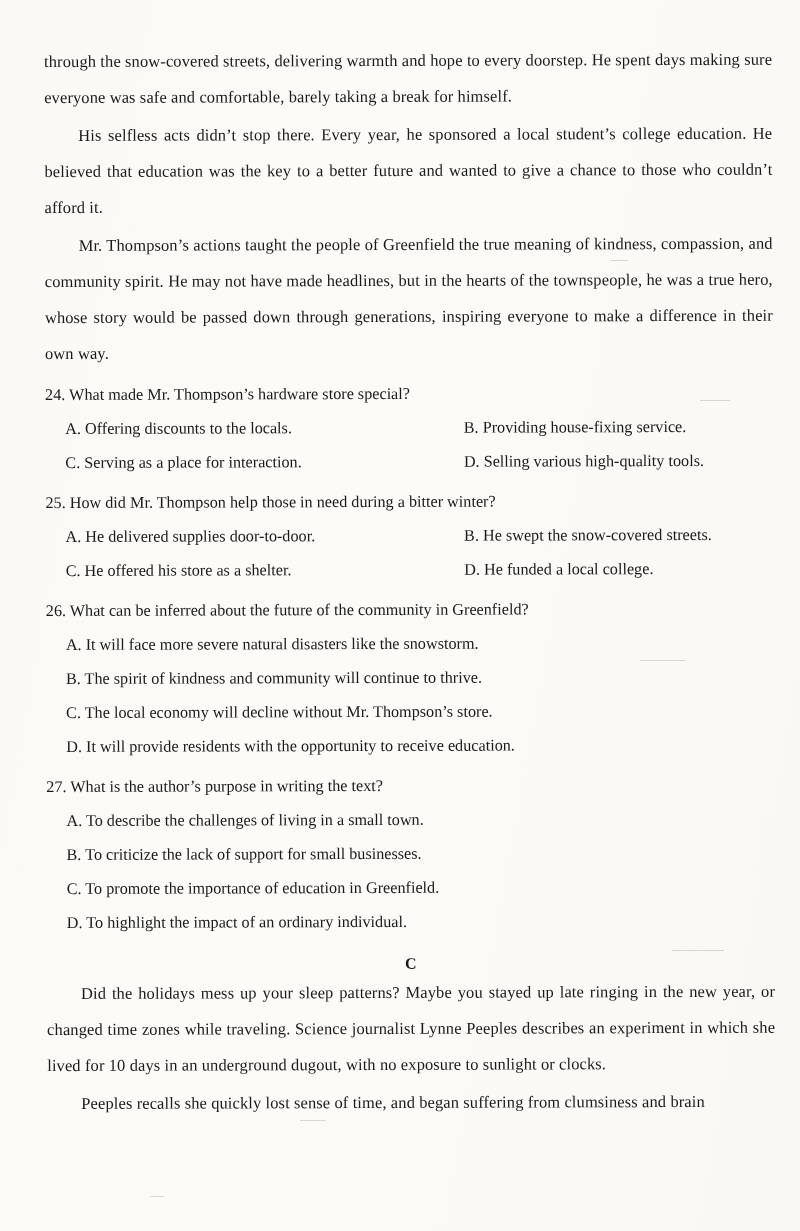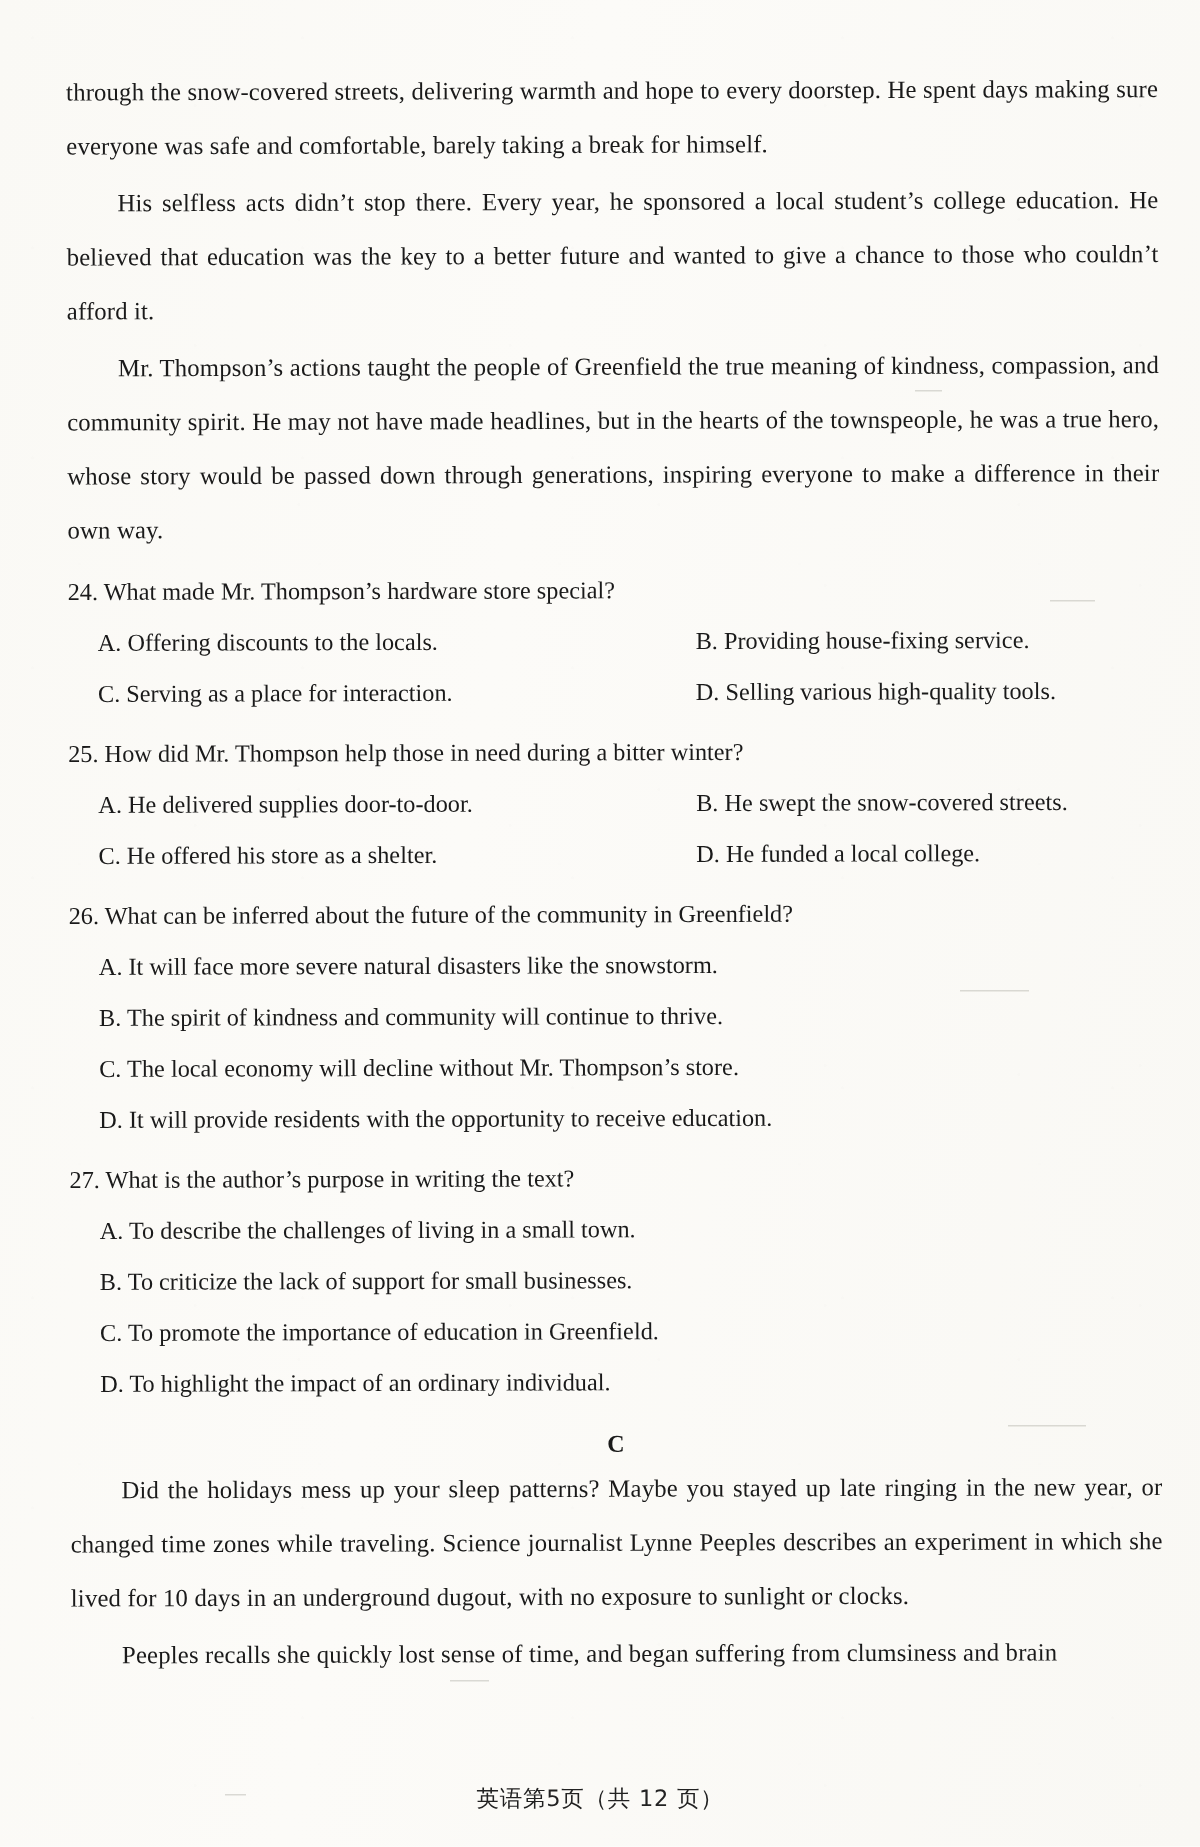--- a/index.html
+++ b/index.html
@@ -178,14 +178,13 @@
   <div class="speckles">
     <i style="left:470px;top:96px;width:24px;height:1px;opacity:.5"></i>
     <i style="left:610px;top:260px;width:18px;"></i>
     <i style="left:700px;top:400px;width:30px;"></i>
     <i style="left:640px;top:660px;width:46px;"></i>
     <i style="left:672px;top:950px;width:52px;"></i>
     <i style="left:300px;top:1120px;width:26px;"></i>
     <i style="left:150px;top:1196px;width:14px;"></i>
   </div>
 
-  <div class="footer">英语第5页（共 12 页）</div>
 </div>
 
 </body></html>

